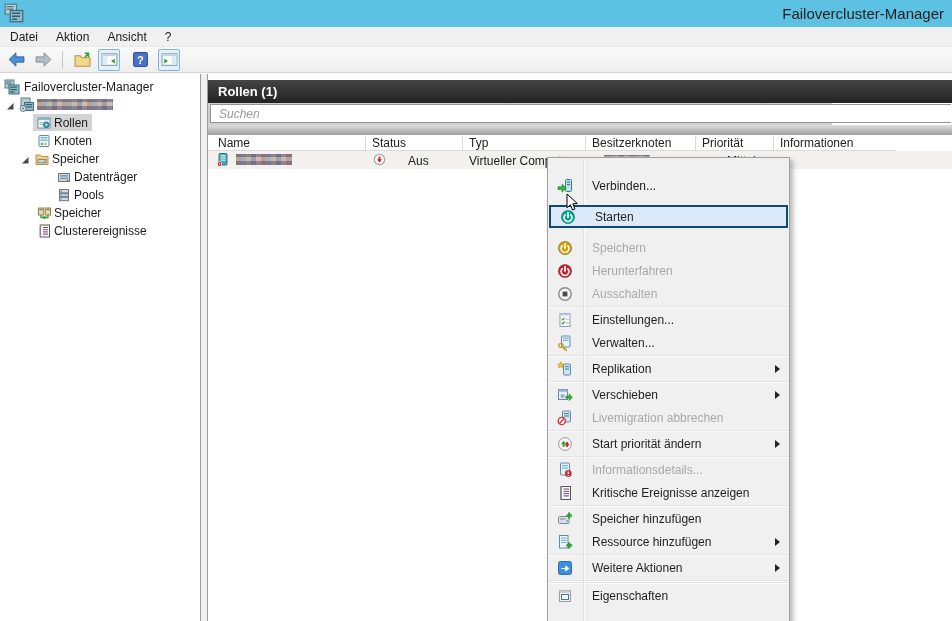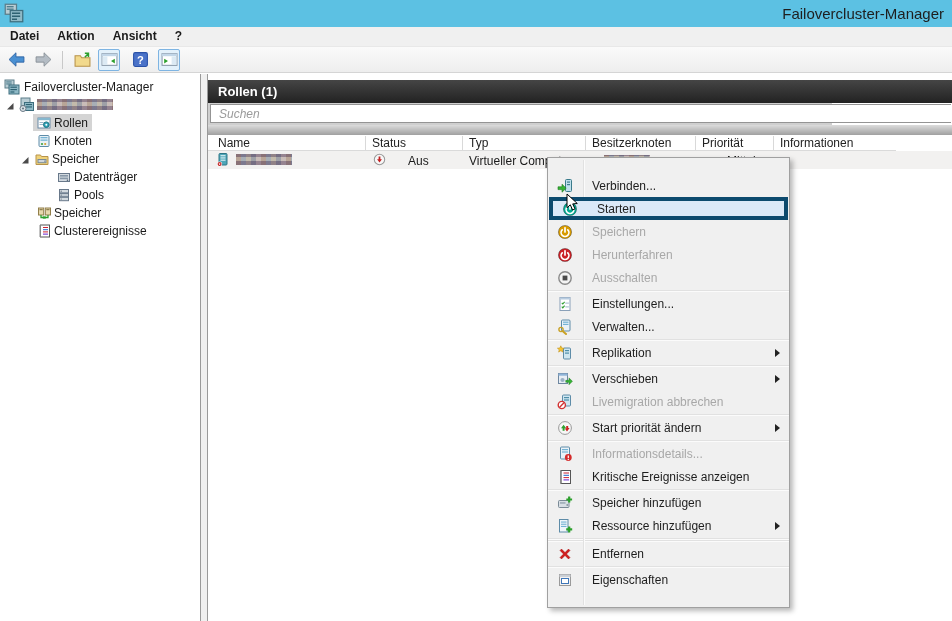--- a/index.html
+++ b/index.html
@@ -7,21 +7,21 @@
     width:952px;height:621px;position:relative;overflow:hidden;
     background:#ffffff;
     font-family:"Liberation Sans", sans-serif;
     -webkit-font-smoothing:antialiased;
   }
   
   .titlebar{position:absolute;left:0;top:0;width:952px;height:27px;background:#5CC1E3;}
   .app-icon{position:absolute;left:4px;top:3px;width:20px;height:20px;}
   .win-title{position:absolute;right:8px;top:0;height:27px;line-height:27px;font-size:15px;color:#1E1E1E;}
   
-  .menubar{position:absolute;left:0;top:27px;width:952px;height:19px;background:#F0F0F0;display:flex;align-items:flex-start;font-weight:bold;}
+  .menubar{position:absolute;left:0;top:27px;width:952px;height:19px;background:#F0F0F0;display:flex;align-items:flex-end;}
   .menubar .mitem{font-size:12px;color:#1A1A1A;padding:2px 9px;cursor:default;}
   .menubar .mitem:first-child{padding-left:10px;}
   
   .toolbar{position:absolute;left:0;top:46px;width:952px;height:27px;
     background:linear-gradient(#FAFAFA,#EEEEEE);border-top:1px solid #E8E8E8;border-bottom:1px solid #D5D5D5;
     display:flex;align-items:center;box-sizing:border-box;}
   .tbtn{width:22px;height:22px;display:flex;align-items:center;justify-content:center;margin-left:5px;box-sizing:border-box;}
   .tbtn .ic{width:17px;height:17px;display:block;}
   .tbtn.toggled{border:1px solid #7EB4E2;background:#E3F1FB;border-radius:2px;}
   .tsep{width:1px;height:18px;background:#C8C8C8;margin-left:8px;margin-right:3px;}
@@ -60,21 +60,21 @@
   .cell{position:absolute;top:3px;}
   
   .menu{position:absolute;left:547px;top:157px;width:241px;background:#F0F0F0;
     border:1px solid #A0A0A0;box-shadow:3px 3px 5px rgba(0,0,0,.28);padding:16px 0;z-index:50;}
   .menu::before{content:"";position:absolute;left:35px;top:2px;bottom:2px;width:1px;background:#E1E1E1;box-shadow:1px 0 0 #FBFBFB;}
   .mi{position:relative;height:23px;display:flex;align-items:center;box-sizing:border-box;cursor:default;}
   .mi .gutter{width:34px;flex:none;display:flex;align-items:center;justify-content:center;}
   .mi .ic{width:16px;height:16px;display:block;}
   .mi-label{margin-left:10px;font-size:12px;color:#1E1E1E;white-space:nowrap;}
   .mi.disabled .mi-label{color:#A8A8A8;}
-  .mi.hl{border:4px solid #0c4a6e;background:#DBE9F8;margin:0 1px;}
+  .mi.hl{border:2px solid #0c4a6e;background:#DBE9F8;margin:8px 1px;}
   .mi.has-sub::after{content:"";position:absolute;right:9px;top:50%;margin-top:-4px;
     border-left:5px solid #222;border-top:4px solid transparent;border-bottom:4px solid transparent;}
   .msep{height:1px;background:#E1E1E1;box-shadow:0 1px 0 #FBFBFB;margin:1px 0;}
   .cursor{position:absolute;left:566px;top:193px;z-index:100;pointer-events:none;}
 </style>
 </head>
 <body>
 
 <div class="titlebar">
   <span class="app-icon ic"><svg width="100%" height="100%" viewBox="0 0 16 16">
@@ -459,29 +459,30 @@
             <rect x="2.5" y="1.5" width="8.5" height="12.5" fill="#EFF5FA" stroke="#5E8CA8"></rect>
             <rect x="4" y="3.5" width="5.5" height="1.1" fill="#74B3D4"></rect>
             <rect x="4" y="5.7" width="5.5" height="1.1" fill="#74B3D4"></rect>
             <rect x="4" y="7.9" width="5.5" height="1.1" fill="#74B3D4"></rect>
             <path d="M12.2 8.4 v6 M9.2 11.4 h6" stroke="#2CA02C" stroke-width="2.2"></path>
           </svg></span>
       </span>
       <span class="mi-label">Ressource hinzufügen</span>
     </div>
   <div class="msep"></div>
-  <div class="msep"></div>
-  <div class="mi">
-      <span class="gutter">
-        <span class="ic"><svg width="100%" height="100%" viewBox="0 0 16 16">
-            <path d="M3 4.5 L4.5 3 8 6.5 11.5 3 13 4.5 9.5 8 13 11.5 11.5 13 8 9.5 4.5 13 3 11.5 6.5 8z" fill="#D11F1F" stroke="#9A0000" stroke-width=".4"></path>
-          </svg></span>
-      </span>
-      <span class="mi-label">Entfernen</span>
-    </div>
+  <div class="mi has-sub">
+      <span class="gutter">
+        <span class="ic"><svg width="100%" height="100%" viewBox="0 0 16 16">
+            <rect x="1.5" y="1.5" width="13" height="13" rx="2" fill="#3E8EDE" stroke="#2B6FB0"></rect>
+            <path d="M4.3 8 h4 v-2.7 l4.2 3.2 -4.2 3.2 v-2.7 h-4z" fill="#fff"></path>
+          </svg></span>
+      </span>
+      <span class="mi-label">Weitere Aktionen</span>
+    </div>
+  <div class="msep"></div>
   <div class="msep"></div>
   <div class="mi">
       <span class="gutter">
         <span class="ic"><svg width="100%" height="100%" viewBox="0 0 16 16">
             <rect x="2.5" y="2.5" width="11" height="11" fill="#F2F2F2" stroke="#9A9A9A"></rect>
             <rect x="2.5" y="2.5" width="11" height="2.4" fill="#C9CED4"></rect>
             <rect x="4.5" y="6.5" width="7" height="5" fill="#fff" stroke="#3E76B8"></rect>
           </svg></span>
       </span>
       <span class="mi-label">Eigenschaften</span>

